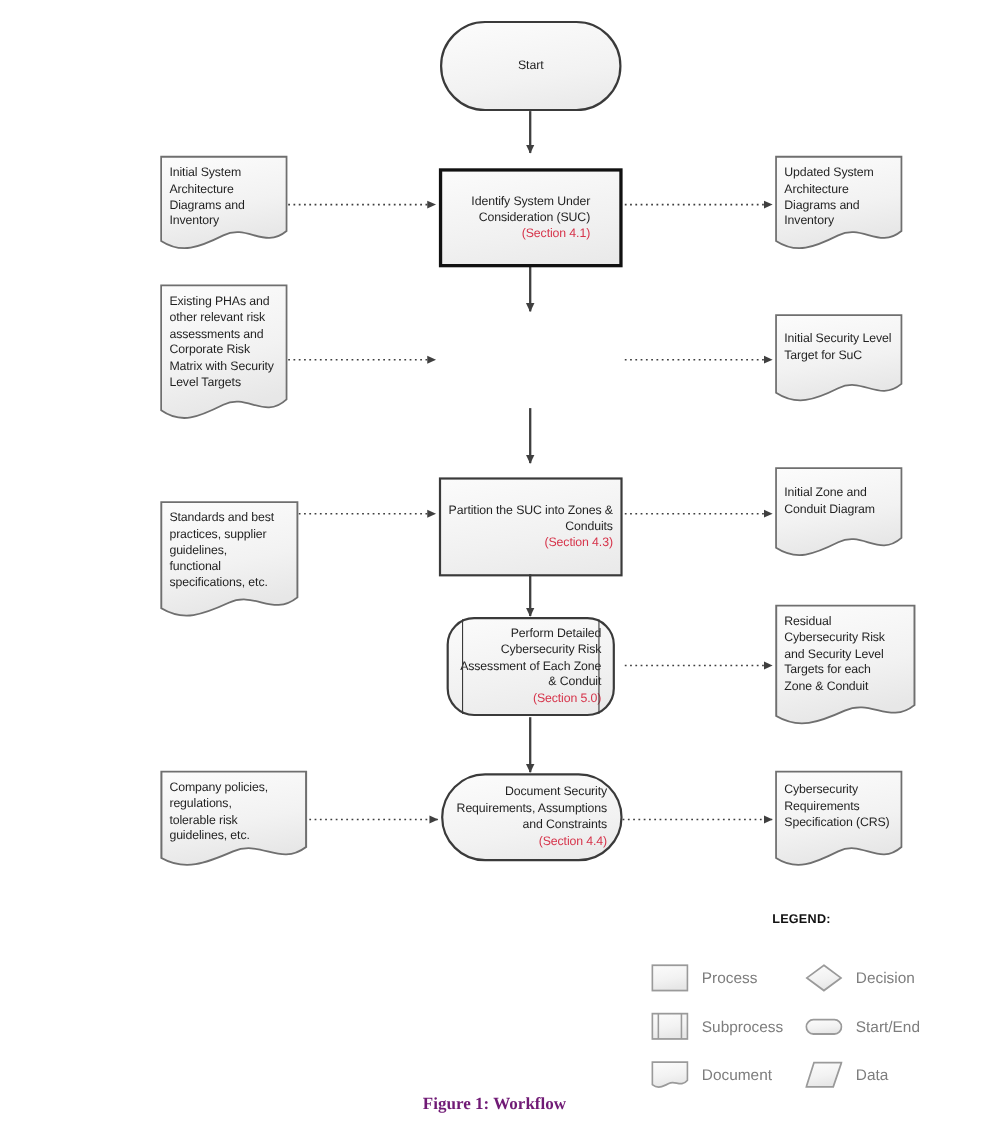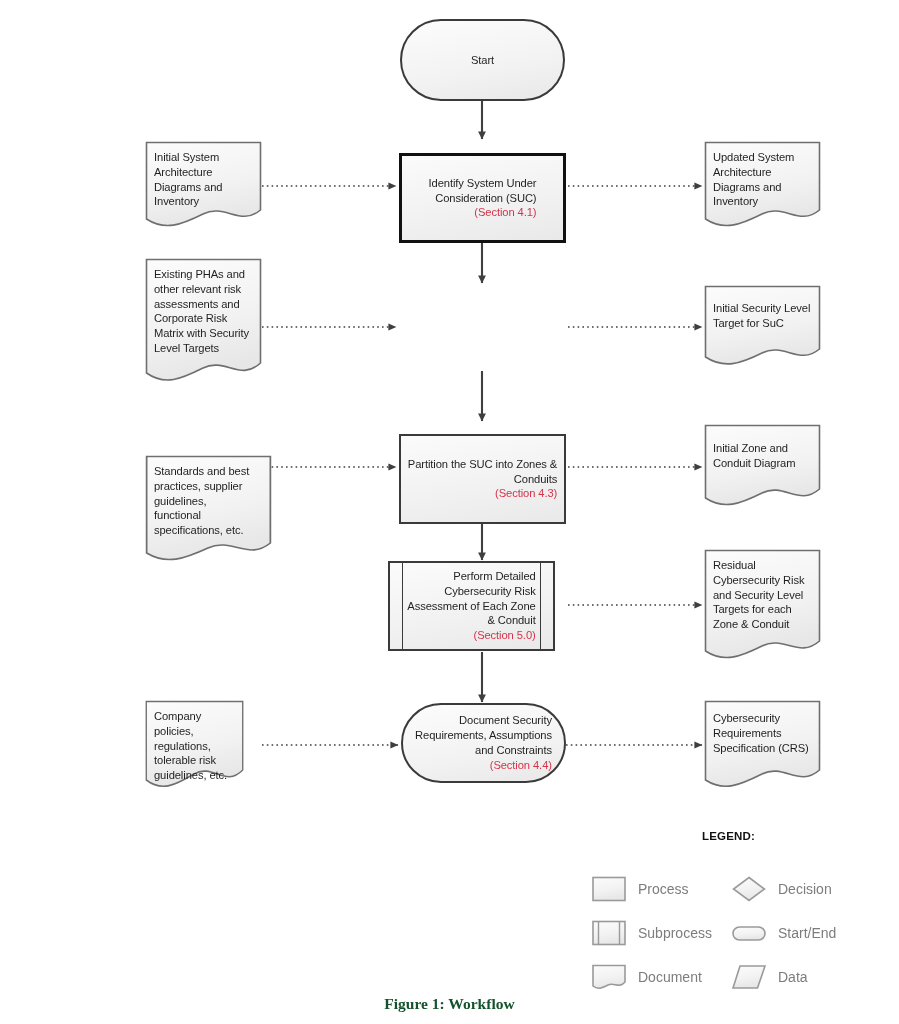--- a/index.html
+++ b/index.html
@@ -87,21 +87,21 @@
     font-family: "Liberation Sans", sans-serif; white-space: nowrap;
   }
   .legend-icon { position:relative; width:34px; height:26px; flex: 0 0 auto; }
   .legend-icon svg { display:block; }
 
   
   #caption {
     position:absolute; left:0; right:0;
     text-align:center;
     font-family: "Liberation Serif", serif;
-    font-weight: bold; font-size: 15.5px; color:#14532d;
+    font-weight: bold; font-size: 15.5px; color:#701a75;
   }
 </style>
 </head>
 <body>
 
 <div id="canvas">
 
   <svg class="layer" viewBox="0 0 899 1024">
     <defs>
       <marker id="arrowSolid" markerWidth="9" markerHeight="9" refX="7.6" refY="4.5" orient="auto" markerUnits="userSpaceOnUse">
@@ -226,44 +226,44 @@
   <div class="docshape" style="left:704px; top:424px; width:117px; height:86px;">
     <svg class="doc-svg" viewBox="0 0 117 86" preserveAspectRatio="none">
       <path d="M1.5,1.5 H115.5 V65 C95,83 80,58 58,69 C36,80 20,86 1.5,74 Z" fill="url(#shapeFill)" stroke="#6f6f6f" stroke-width="1.6"></path>
     </svg>
     <div class="node-text" style="padding-top:17px;">
       <span>Initial Zone and</span><br>
       <span>Conduit Diagram</span>
     </div>
   </div>
 
-  <div class="node subprocess" style="left:388px; top:561px; width:167px; height:90px;">
+  <div class="node subprocess" style="left:406px; top:561px; width:153px; height:90px;border-radius:25px;">
     <div class="node-text">
       <span>Perform Detailed</span><br>
       <span>Cybersecurity Risk</span><br>
       <span>Assessment of Each Zone</span><br>
       <span>&amp; Conduit</span>
       <span class="section-ref">(Section 5.0)</span>
     </div>
   </div>
 
-  <div class="docshape" style="left:704px; top:549px; width:117px; height:114px;">
+  <div class="docshape" style="left:704px; top:549px; width:129px; height:114px;">
     <svg class="doc-svg" viewBox="0 0 117 114" preserveAspectRatio="none">
       <path d="M1.5,1.5 H115.5 V92 C95,110 80,86 58,97 C36,108 20,114 1.5,102 Z" fill="url(#shapeFill)" stroke="#6f6f6f" stroke-width="1.6"></path>
     </svg>
     <div class="node-text">
       <span>Residual</span><br>
       <span>Cybersecurity Risk</span><br>
       <span>and Security Level</span><br>
       <span>Targets for each</span><br>
       <span>Zone &amp; Conduit</span>
     </div>
   </div>
 
-  <div class="docshape" style="left:145px; top:700px; width:99px; height:92px;">
+  <div class="docshape" style="left:145px; top:700px; width:135px; height:92px;">
     <svg class="doc-svg" viewBox="0 0 117 92" preserveAspectRatio="none">
       <path d="M1.5,1.5 H115.5 V70 C95,88 80,63 58,74 C36,85 20,92 1.5,80 Z" fill="url(#shapeFill)" stroke="#6f6f6f" stroke-width="1.6"></path>
     </svg>
     <div class="node-text">
       <span>Company policies,</span><br>
       <span>regulations,</span><br>
       <span>tolerable risk</span><br>
       <span>guidelines, etc.</span>
     </div>
   </div>

